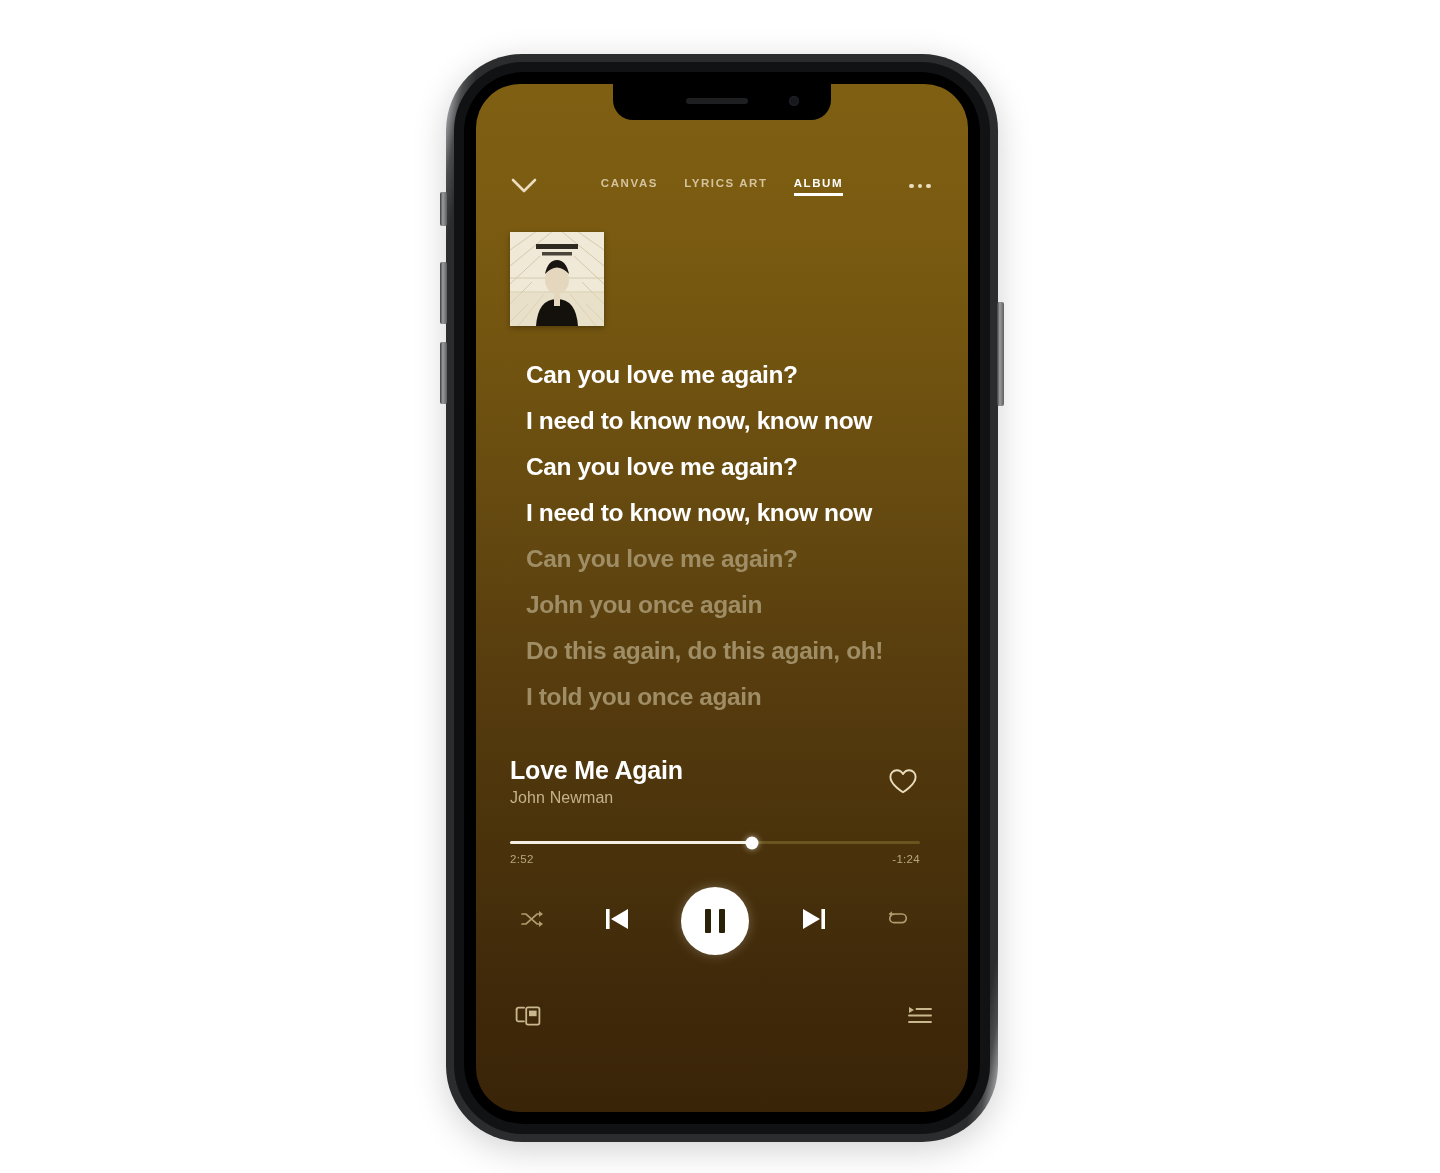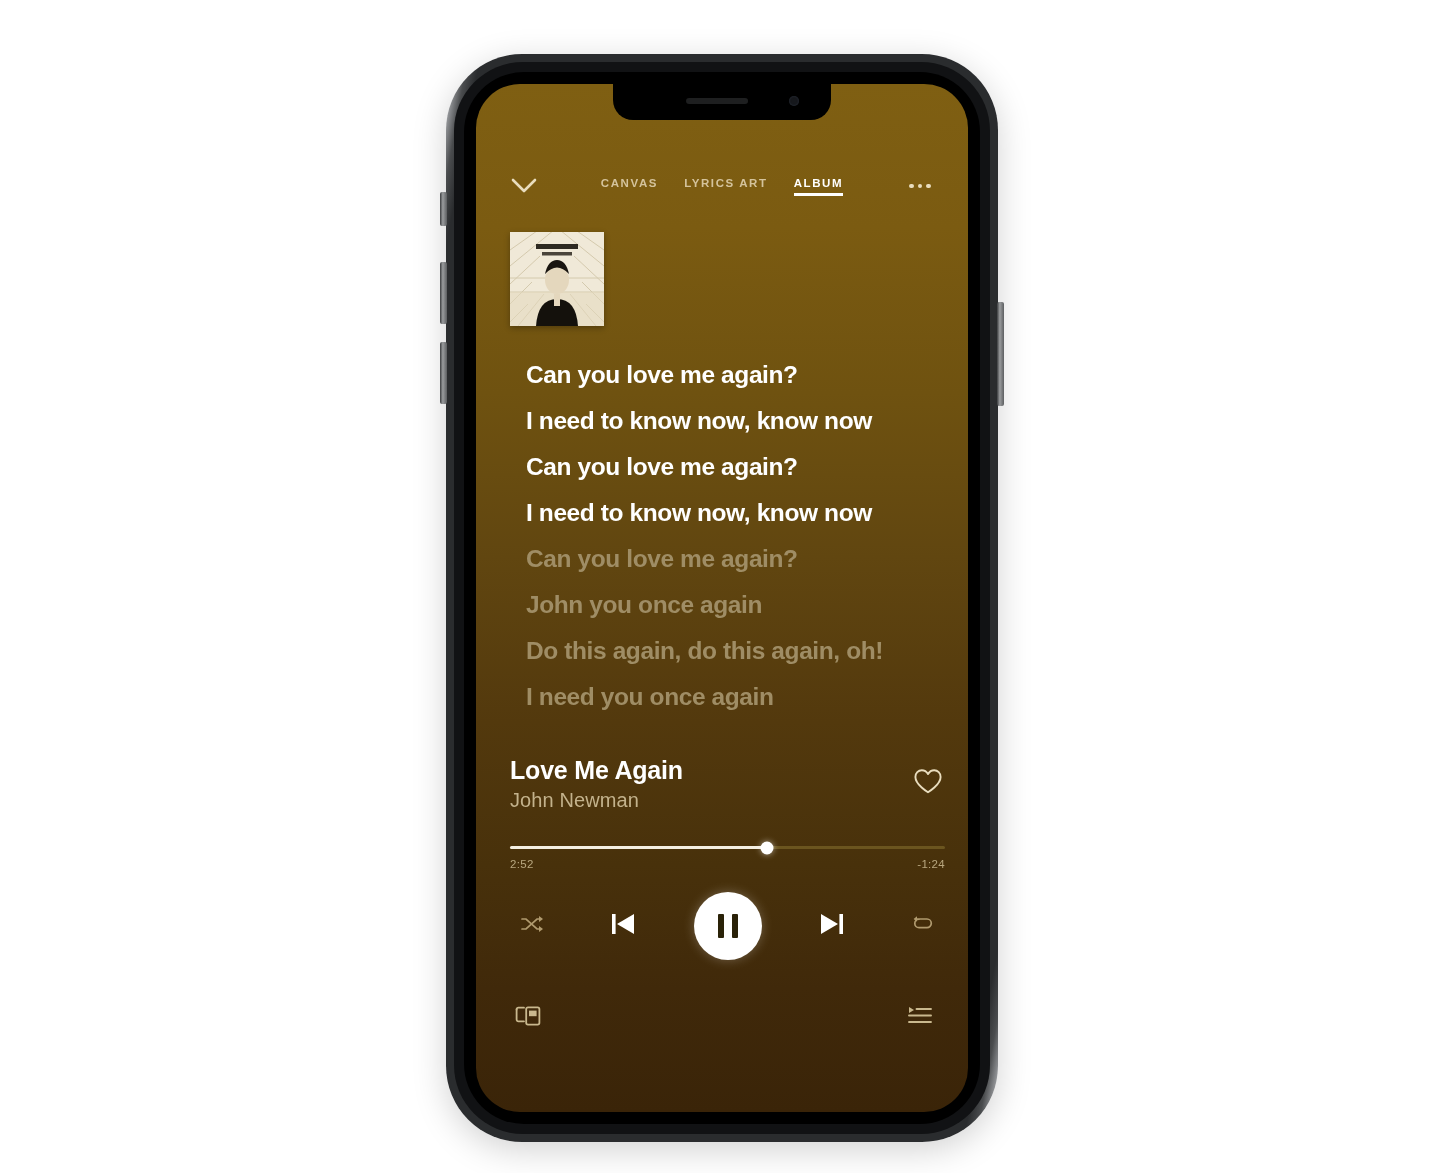--- a/index.html
+++ b/index.html
@@ -224,39 +224,39 @@
     line-height: 46px;
     white-space: nowrap;
   }
   .lyric-line.sung   { color: #ffffff; }
   .lyric-line.unsung { color: #9f8d65; }
 
   
   .nowplaying {
     position: absolute;
     left: 34px;
-    right: 23px;
+    right: 48px;
     top: 672px;
     z-index: 15;
   }
 
   .np-row {
     display: flex;
     align-items: flex-start;
     justify-content: space-between;
   }
   .np-title {
     font-size: 25px;
     font-weight: 700;
     color: #ffffff;
     letter-spacing: -0.2px;
     line-height: 1.12;
   }
   .np-artist {
-    font-size: 20px;
+    font-size: 16px;
     color: #c3b28c;
     margin-top: 5px;
     letter-spacing: 0.1px;
   }
   .heart-btn {
     width: 34px;
     height: 34px;
     display: flex;
     align-items: center;
     justify-content: center;
@@ -421,21 +421,21 @@
     </div>
 
     <div class="lyrics">
       <div class="lyric-line sung">Can you love me again?</div>
       <div class="lyric-line sung">I need to know now, know now</div>
       <div class="lyric-line sung">Can you love me again?</div>
       <div class="lyric-line sung">I need to know now, know now</div>
       <div class="lyric-line unsung">Can you love me again?</div>
       <div class="lyric-line unsung">John you once again</div>
       <div class="lyric-line unsung">Do this again, do this again, oh!</div>
-      <div class="lyric-line unsung">I need you once again</div>
+      <div class="lyric-line unsung">I told you once again</div>
     </div>
 
     <div class="nowplaying">
 
       <div class="np-row">
         <div>
           <div class="np-title">Love Me Again</div>
           <div class="np-artist">John Newman</div>
         </div>
 

